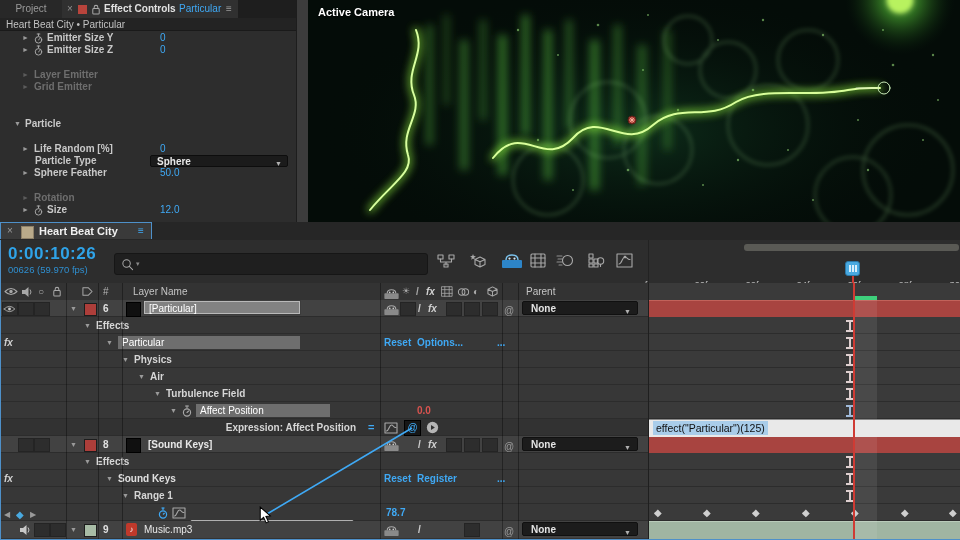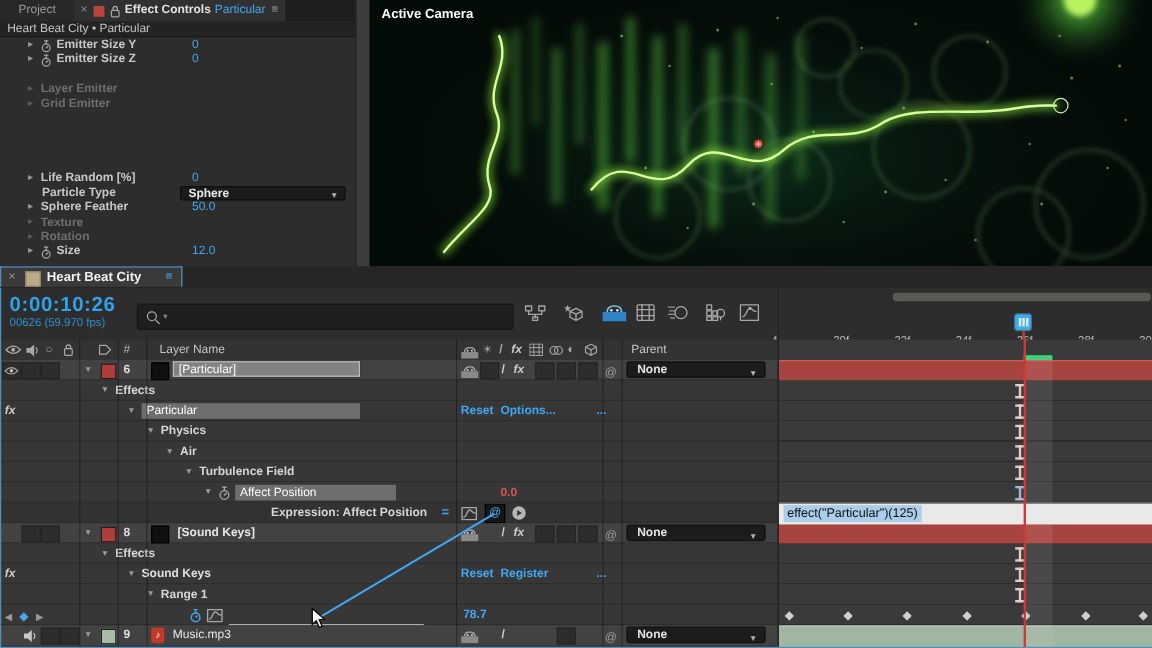--- a/index.html
+++ b/index.html
@@ -84,37 +84,37 @@
       <span class="ec-val">0</span>
     </div>
     <div class="ec-row" style="top:69px">
       <span class="tri abs" style="left:22px;color:#5c5c5c">►</span>
       <span class="abs ec-dim" style="left:34px;font-weight:bold">Layer Emitter</span>
     </div>
     <div class="ec-row" style="top:81px">
       <span class="tri abs" style="left:22px;color:#5c5c5c">►</span>
       <span class="abs ec-dim" style="left:34px;font-weight:bold">Grid Emitter</span>
     </div>
+    <div class="ec-row" style="top:118px">
+      <span class="tri abs" style="left:14px">▼</span>
+      <span class="abs" style="left:25px;font-weight:bold">Particle</span>
+    </div>
     <div class="ec-row" style="top:143px">
       <span class="tri abs" style="left:22px">►</span>
       <span class="abs" style="left:34px;font-weight:bold">Life Random [%]</span>
       <span class="ec-val">0</span>
     </div>
     <div class="ec-row" style="top:155px">
       <span class="abs" style="left:35px;font-weight:bold">Particle Type</span>
       <div class="dd"><span style="font-weight:bold">Sphere</span><span class="caret">▼</span></div>
     </div>
     <div class="ec-row" style="top:167px">
       <span class="tri abs" style="left:22px">►</span>
       <span class="abs" style="left:34px;font-weight:bold">Sphere Feather</span>
       <span class="ec-val">50.0</span>
-    </div>
-    <div class="ec-row" style="top:180px">
-      <span class="tri abs" style="left:22px;color:#5c5c5c">►</span>
-      <span class="abs ec-dim" style="left:34px;font-weight:bold">Texture</span>
     </div>
     <div class="ec-row" style="top:192px">
       <span class="tri abs" style="left:22px;color:#5c5c5c">►</span>
       <span class="abs ec-dim" style="left:34px;font-weight:bold">Rotation</span>
     </div>
     <div class="ec-row" style="top:204px">
       <span class="tri abs" style="left:22px">►</span>
       <svg class="abs ic" style="left:34px;top:1px" width="9" height="11" viewBox="0 0 10 12">
           <line x1="3.5" y1="1" x2="6.5" y2="1"></line>
           <line x1="5" y1="1" x2="5" y2="3"></line>

